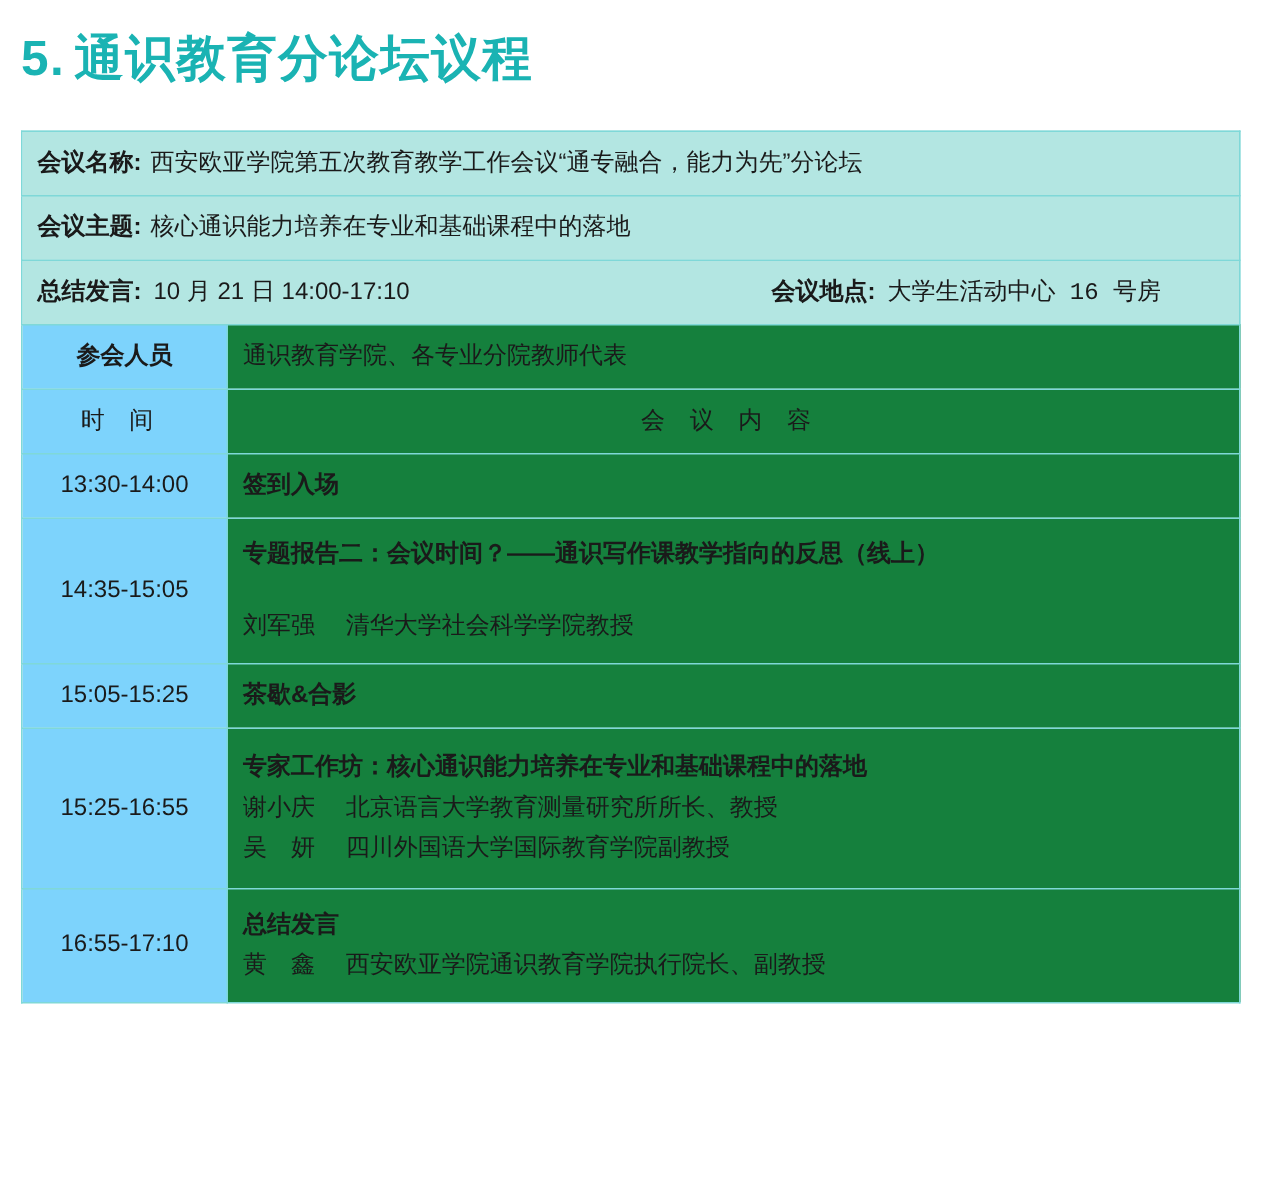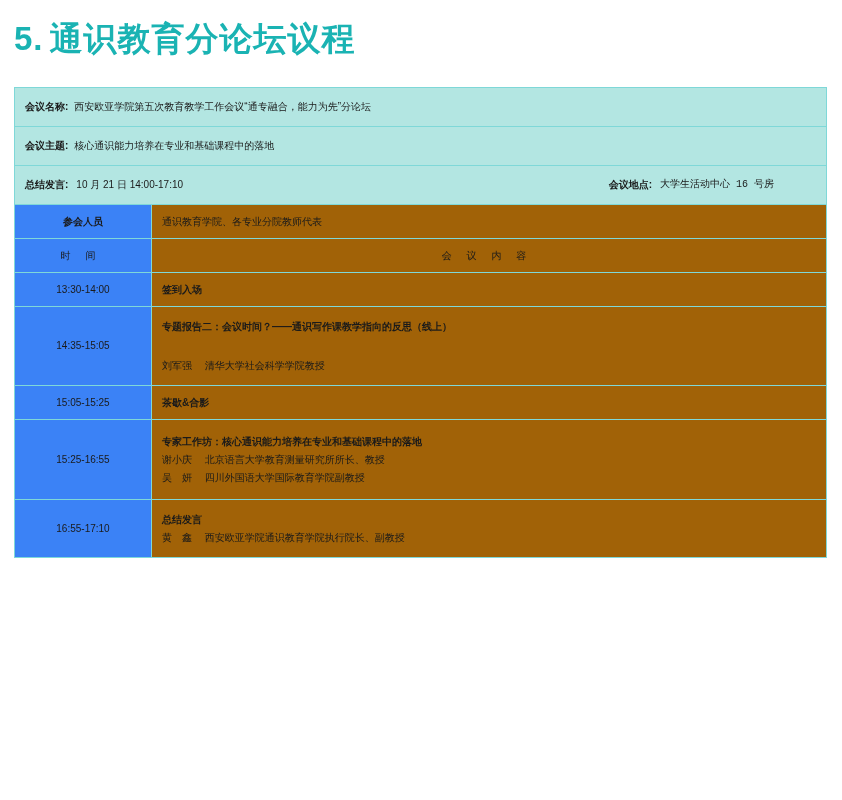--- a/index.html
+++ b/index.html
@@ -36,34 +36,34 @@
   table.agenda {
     border-collapse: collapse;
     width: 812px;
     margin: 26px 0 0 14px;
     table-layout: fixed;
   }
   table.agenda td {
     border: 1px solid #7fd8d8;
     padding: 0;
     vertical-align: middle;
-    font-size: 10px;
+    font-size: 16px;
     line-height: 1.5;
   }
   .cell {
     padding: 9px 10px;
   }
   .teal {
     background: #b3e6e2;
   }
   .teal-light {
-    background: #3b82f6;
+    background: #7dd3fc;
   }
   .white {
-    background: #a16207;
+    background: #15803d;
   }
   .lbl {
     font-weight: bold;
     white-space: nowrap;
   }
   .hdr-row td {
     height: 38px;
   }
   .time-col {
     width: 137px;

